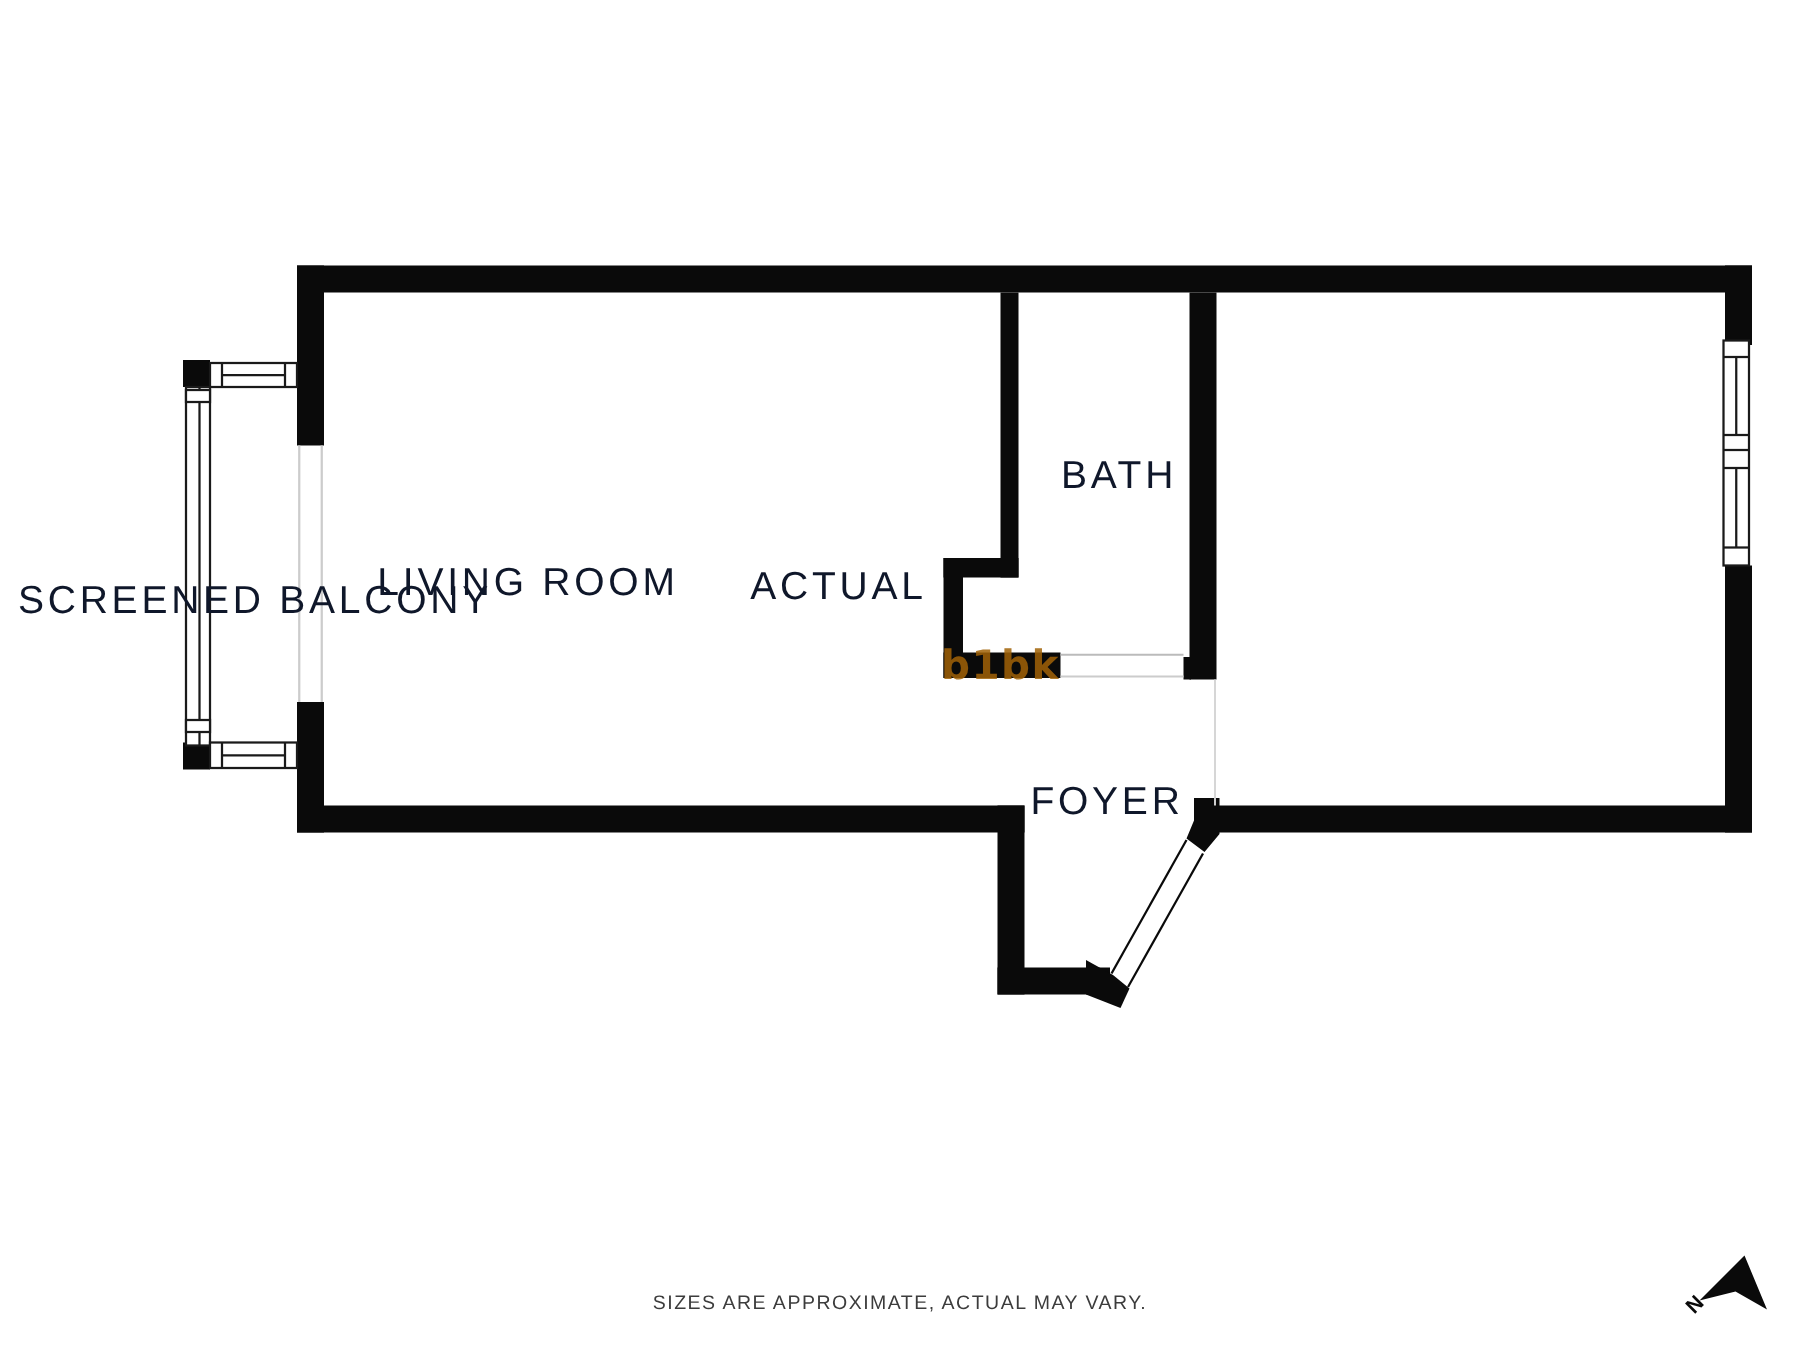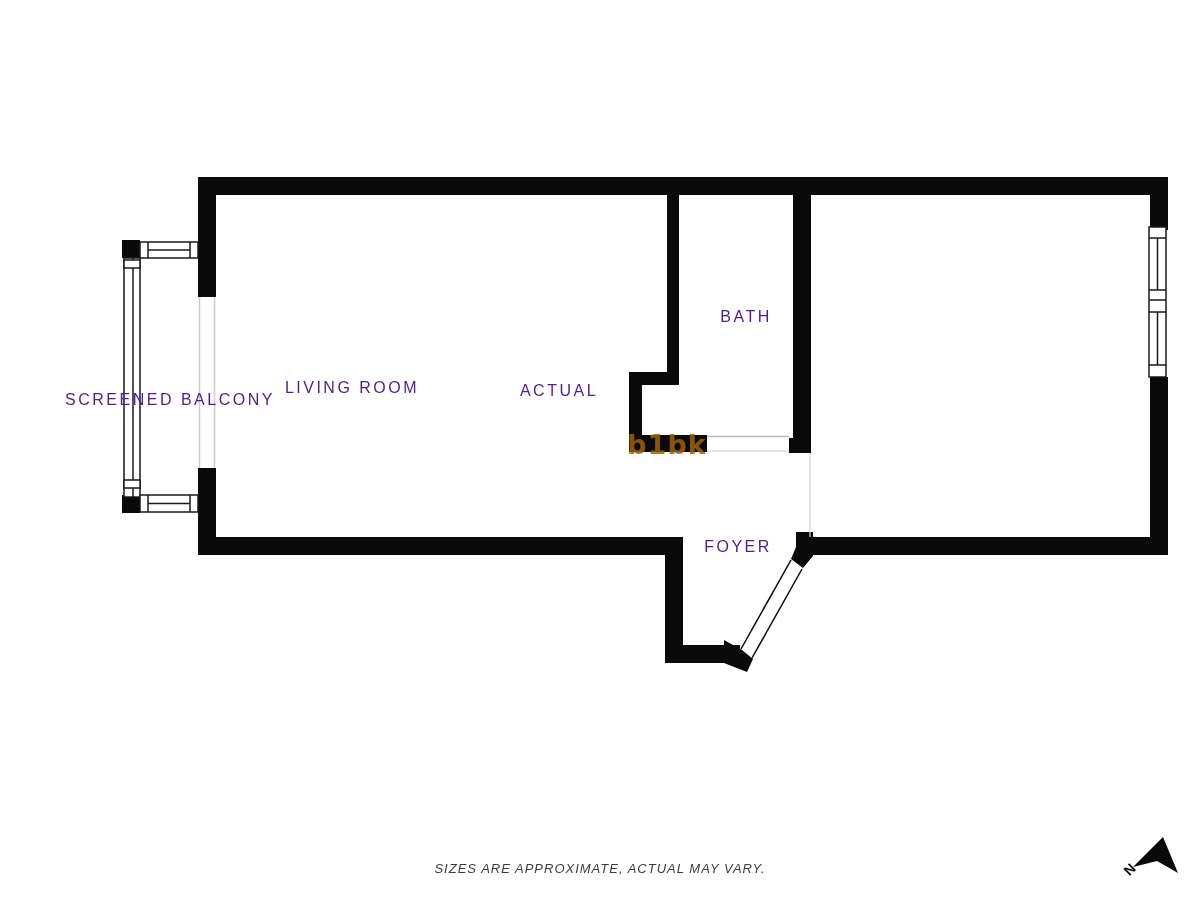--- a/index.html
+++ b/index.html
@@ -3,37 +3,37 @@
 <meta charset="utf-8">
 <style>
   html,body{margin:0;padding:0;background:#ffffff;}
   #stage{
     position:relative;width:1200px;height:900px;background:#ffffff;overflow:hidden;
     font-family:"Liberation Sans",sans-serif;
   }
   #plan-svg{position:absolute;left:0;top:0;}
   .room-label{
     position:absolute;transform:translate(-50%,-50%);
-    font-size:16px;letter-spacing:2.5px;color:#4c1d95;
+    font-size:26px;letter-spacing:2.5px;color:#0f172a;
     white-space:nowrap;font-weight:400;z-index:5;
   }
   #lbl-screened-balcony{left:170px;top:400px;}
   #lbl-living-room{left:352px;top:388px;}
   #lbl-kitchen{left:559px;top:391px;}
   #lbl-bath{left:746px;top:317px;}
   #lbl-bedroom{left:980px;top:388px;}
-  #lbl-foyer{left:738px;top:534px;margin-top:13px;}
+  #lbl-foyer{left:738px;top:534px;}
   #watermark{
     position:absolute;left:667px;top:444px;transform:translate(-50%,-50%);
     font-family:"DejaVu Sans",sans-serif;font-weight:700;font-size:27px;
     color:#a16207;opacity:.85;letter-spacing:1px;z-index:4;white-space:nowrap;
   }
   #disclaimer{
     position:absolute;left:600px;top:868px;transform:translate(-50%,-50%);
-    font-size:13px;letter-spacing:1px;color:#3c3c3c;white-space:nowrap;z-index:5;font-style:italic;
+    font-size:13px;letter-spacing:1px;color:#3c3c3c;white-space:nowrap;z-index:5;
   }
 </style>
 </head>
 <body>
 
 <div id="stage">
 
   <svg id="plan-svg" width="1200" height="900" viewBox="0 0 1200 900">
 
     <rect x="198" y="177" width="970" height="18" fill="#0a0a0a"></rect>

